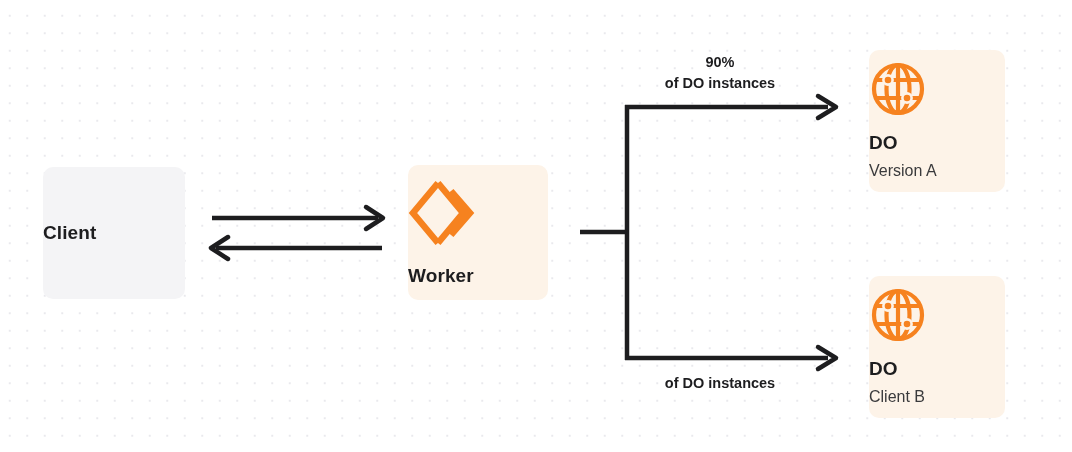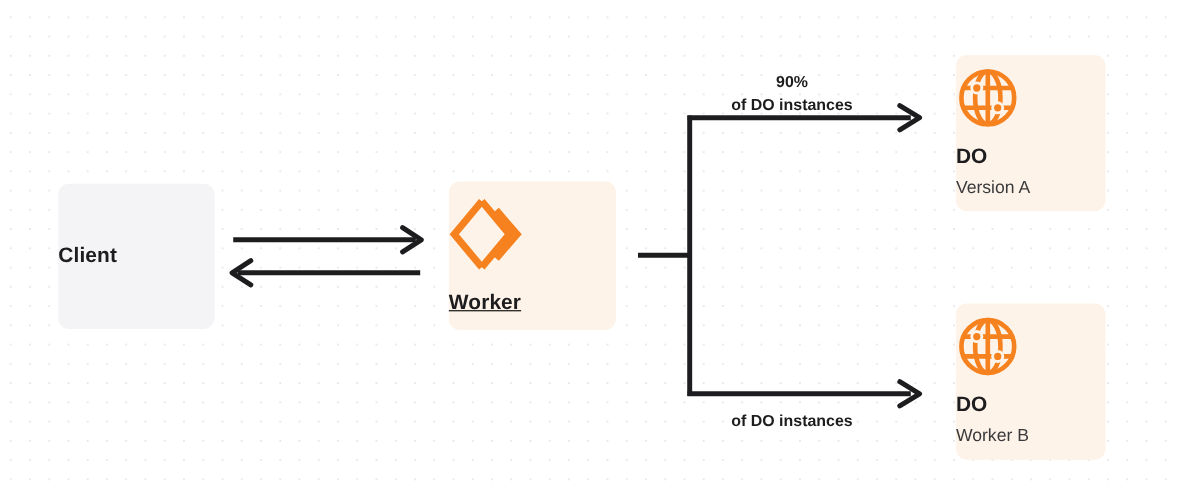--- a/index.html
+++ b/index.html
@@ -23,33 +23,32 @@
   .node {
     position: absolute;
     box-sizing: border-box;
     border-radius: 10px;
     display: flex;
     flex-direction: column;
     align-items: flex-start;
     justify-content: center;
   }
   .node-client {
-    left: 53px;
+    left: 43px;
     top: 167px;
     width: 142px;
     height: 132px;
     background: #f4f4f6;
   }
   .node-worker {
     left: 408px;
     top: 165px;
-    width: 152px;
+    width: 140px;
     height: 135px;
     background: #fdf3e8;
-    text-decoration: underline;
   }
   .node-do-a {
     left: 869px;
     top: 50px;
     width: 136px;
     height: 142px;
     background: #fdf3e8;
   }
   .node-do-b {
     left: 869px;
@@ -99,21 +98,20 @@
     font-size: 14.5px;
     font-weight: bold;
     color: #1d1d1f;
     line-height: 1.42;
     white-space: nowrap;
   }
   .label-top {
     left: 605px;
     top: 52px;
     width: 230px;
-    margin-top: 13px;
   }
   .label-bottom {
     left: 605px;
     top: 373px;
     width: 230px;
   }
 </style>
 </head>
 <body>
 
@@ -187,21 +185,21 @@
         <circle cx="29" cy="29" r="24" fill="none" stroke="#f6821f" stroke-width="4.2"></circle>
         <ellipse cx="29" cy="29" rx="11.5" ry="24" fill="none" stroke="#f6821f" stroke-width="4.2"></ellipse>
         <line x1="29" y1="5" x2="29" y2="53" stroke="#f6821f" stroke-width="4.2"></line>
         <line x1="6" y1="20" x2="52" y2="20" stroke="#f6821f" stroke-width="4.2"></line>
         <line x1="6" y1="38" x2="52" y2="38" stroke="#f6821f" stroke-width="4.2"></line>
         <circle cx="19" cy="20" r="4.6" fill="#f6821f" stroke="#fdf3e8" stroke-width="2.6"></circle>
         <circle cx="38" cy="38" r="4.6" fill="#f6821f" stroke="#fdf3e8" stroke-width="2.6"></circle>
       </svg>
     </span>
     <div class="node-title">DO</div>
-    <div class="node-subtitle">Worker B</div>
+    <div class="node-subtitle">Client B</div>
   </div>
 
   <div class="edge-label label-top">
     <div>90%</div>
     <div>of DO instances</div>
   </div>
 
   <div class="edge-label label-bottom">
     <div>of DO instances</div>
   </div>

